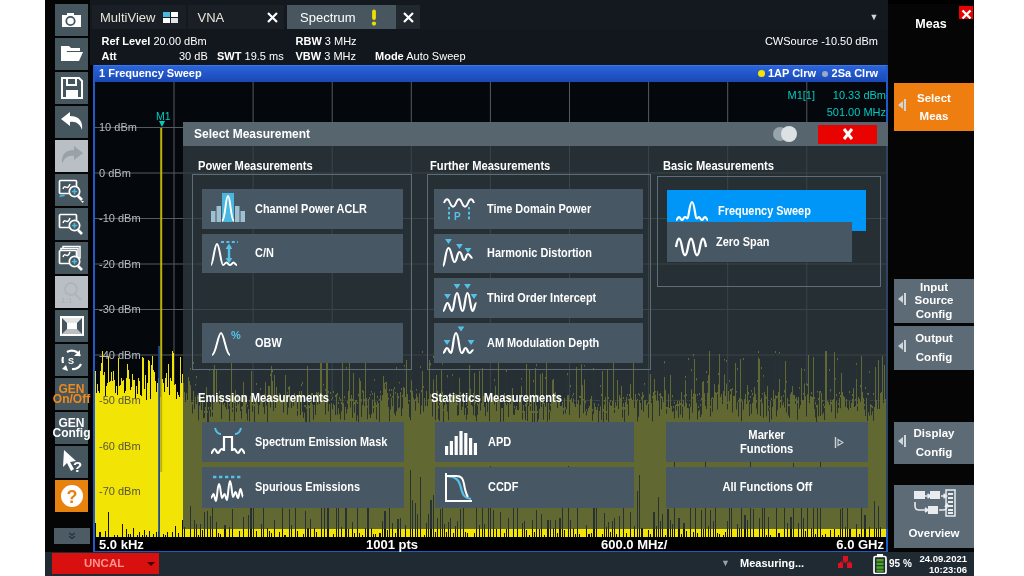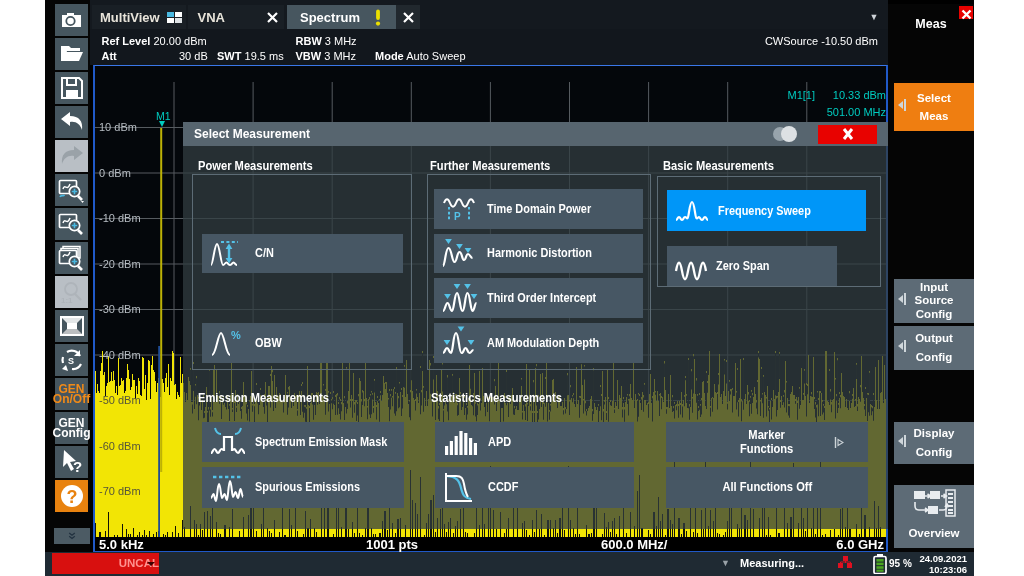--- a/index.html
+++ b/index.html
@@ -9,21 +9,21 @@
 
 #tbar { position:absolute; left:0; top:0; width:45px; height:552px; background:#050505; }
 .tb { position:absolute; width:33px; height:32px; background:#46565f; display:flex; align-items:center; justify-content:center; }
 .tbl { background:#b9bfc5; }
 .tbo { background:#e8820f; }
 .tbtx { font-size:12px; font-weight:bold; color:#fff; text-align:center; line-height:10px; }
 .more { width:36px; height:16px; background:#4c5b64; }
 
 
 #tabs { position:absolute; left:45px; top:0; width:798px; height:29px; background:#14191f; }
-.tab { position:absolute; top:5px; height:24px; background:#191f25; color:#e8e4da; font-weight:bold; font-size:13px; display:flex; align-items:center; }
+.tab { position:absolute; top:5px; height:24px; background:#191f25; color:#e8e4da; font-weight:normal; font-size:13px; display:flex; align-items:center; }
 .tab.active { background:#47565f; color:#fff; }
 .tabx { position:absolute; top:5px; height:24px; display:flex; align-items:center; justify-content:center; }
 
 
 #info { position:absolute; left:45px; top:29px; width:798px; height:36px; background:#12171d; color:#fff; font-size:11px; }
 #info b { font-weight:bold; }
 #info .v { font-weight:normal; }
 .it { position:absolute; white-space:nowrap; }
 
 
@@ -62,21 +62,21 @@
 .sbx { position:absolute; right:1px; top:2px; width:14px; height:13px; background:#e80200; text-align:center; }
 .sb { position:absolute; left:6px; width:80px; background:#5d6b76; color:#fff; font-size:11.5px; font-weight:bold; display:flex; align-items:center; justify-content:center; text-align:center; line-height:13.5px; }
 .sb.orange { background:#ef7e11; left:6px; }
 .sbarr { position:absolute; left:4px; top:50%; margin-top:-6px; width:0; height:0; border-top:4px solid transparent; border-bottom:4px solid transparent; border-right:5px solid #cfd6da; }
 .sbarr:after { content:""; position:absolute; left:6px; top:-6px; width:2px; height:12px; background:#cfd6da; }
 .sb .sbt { width:100%; }
 .sb.ovr { flex-direction:column; justify-content:flex-start; }
 
 
 #status { position:absolute; left:0; top:552px; width:929px; height:24px; background:#1f2a33; color:#fff; font-size:11px; font-weight:bold; }
-#uncal { position:absolute; left:7px; top:1px; width:107px; height:21px; background:#d8100f; color:#ff9390; text-align:right; padding-left:32px; line-height:21px; font-size:11.5px; }
+#uncal { position:absolute; left:7px; top:1px; width:107px; height:21px; background:#d8100f; color:#ff9390; text-align:left; padding-left:32px; line-height:21px; font-size:11.5px; }
 #uncal i { position:absolute; right:4px; top:9px; width:0; height:0; border-left:4px solid transparent; border-right:4px solid transparent; border-top:4px solid #400000; }
 .st { position:absolute; white-space:nowrap; }
 </style></head>
 <body>
 <div id="app">
   <div id="tbar">
       <div class="tb" style="left:10px;top:4px">
         <svg width="25" height="25" viewBox="0 0 25 25">
           <g fill="#fff">
             <path d="M8 5h7v3H8z"></path>
@@ -224,20 +224,25 @@
     <div class="it" style="left:11.5px;top:6px"><b>Ref Level</b> <span class="v">20.00 dBm</span></div>
     <div class="it" style="left:205.5px;top:6px"><b>RBW</b> <span class="v">3 MHz</span></div>
     <div class="it" style="right:10px;top:6px"><span class="v">CWSource -10.50 dBm</span></div>
     <div class="it" style="left:11.5px;top:21px"><b>Att</b></div>
     <div class="it" style="left:89px;top:21px"><span class="v">30 dB</span></div>
     <div class="it" style="left:127px;top:21px"><b>SWT</b> <span class="v">19.5 ms</span></div>
     <div class="it" style="left:205.5px;top:21px"><b>VBW</b> <span class="v">3 MHz</span></div>
     <div class="it" style="left:285px;top:21px"><b>Mode</b> <span class="v">Auto Sweep</span></div>
   </div>
   <div id="win">
+    <div id="wtitle">
+        <span style="position:absolute;left:4px;top:1px">1 Frequency Sweep</span>
+      <span style="position:absolute;right:70px;top:1px"><i style="display:inline-block;width:7px;height:7px;border-radius:50%;background:#f5e400"></i> 1AP Clrw</span>
+      <span style="position:absolute;right:8px;top:1px"><i style="display:inline-block;width:6px;height:6px;border-radius:50%;background:#9aa8c8"></i> 2Sa Clrw</span>
+    </div>
     <div id="chart">
       <svg class="abs" style="left:0;top:0" width="791" height="456" viewBox="0 0 791 456">
 <g stroke="#565b60" stroke-width="1">
             <line x1="79" y1="0" x2="79" y2="456"></line>
             <line x1="158.1" y1="0" x2="158.1" y2="456"></line>
             <line x1="237.2" y1="0" x2="237.2" y2="456"></line>
             <line x1="316.3" y1="0" x2="316.3" y2="456"></line>
             <line x1="395.4" y1="0" x2="395.4" y2="456"></line>
             <line x1="474.5" y1="0" x2="474.5" y2="456"></line>
             <line x1="553.6" y1="0" x2="553.6" y2="456"></line>
@@ -289,20 +294,33 @@
             <path d="M5 2l8 10M13 2L5 12" stroke="#fff" stroke-width="3"></path>
           </svg></div></div>
       <div class="dsec" style="left:15px;top:37px">Power Measurements</div>
       <div class="dsec" style="left:247px;top:37px">Further Measurements</div>
       <div class="dsec" style="left:480px;top:37px">Basic Measurements</div>
       <div class="dsec" style="left:15px;top:269px">Emission Measurements</div>
       <div class="dsec" style="left:248px;top:269px">Statistics Measurements</div>
       <div class="dframe" style="left:9px;top:52px;width:220px;height:196px"></div>
       <div class="dframe" style="left:243.7px;top:52px;width:224px;height:196px"></div>
       <div class="dframe" style="left:474px;top:54px;width:224px;height:110.5px"></div>
+      <div class="db" style="left:19px;top:67px;width:201px;height:39.5px">
+        <svg class="dic" width="38" height="35" viewBox="0 0 38 35">
+          <g fill="#9fc0d0">
+            <rect x="2" y="20" width="4.5" height="11"></rect>
+            <rect x="7.5" y="15" width="4.5" height="16"></rect>
+            <rect x="26" y="15" width="4.5" height="16"></rect>
+            <rect x="31.5" y="20" width="4.5" height="11"></rect>
+          </g>
+          <rect x="13" y="2" width="12" height="29" fill="#49b8e0"></rect>
+          <path d="M13 30c3.5-1 3.5-25 6-25s2.5 24 6 25" fill="none" stroke="#fff" stroke-width="2"></path>
+        </svg>
+        <span>Channel Power ACLR</span>
+      </div>
       <div class="db" style="left:19px;top:111.69999999999999px;width:201px;height:39.5px">
         <svg class="dic" width="38" height="35" viewBox="0 0 38 35">
           <path d="M2 29C4 29 5.5 8 8 8s4 21 6 21c1.5 0 2-2.5 3.5-2.5S19 29 21 29s2-2.5 3.5-2.5S26 29 28 29" fill="none" stroke="#fff" stroke-width="2"></path>
           <path d="M12 6h17" stroke="#54c2e8" stroke-width="2" stroke-dasharray="3 2.4"></path>
           <path d="M20 12v11" stroke="#54c2e8" stroke-width="2.4"></path>
           <path d="M20 7.5l-3.4 5.5h6.8z" fill="#54c2e8"></path>
           <path d="M20 27.5l-3.4-5.5h6.8z" fill="#54c2e8"></path>
         </svg>
         <span>C/N</span>
       </div>
@@ -348,21 +366,21 @@
           <path d="M26.6 15h6.8l-3.4 5z" fill="#54c2e8"></path>
         </svg>
         <span>AM Modulation Depth</span>
       </div>
       <div class="db sel" style="left:484px;top:68px;width:199px;height:41px">
         <svg class="dic" width="36" height="32" viewBox="0 0 36 32">
           <path d="M2 25c1.5 0 1.5-3 3-3s1.5 3 3 3 1.5-3 3-3 1.6 2 2.6 1C15 22 15.5 7 18 7s3 15 4.4 16c1 1 1.6-1 2.6-1s1.5 3 3 3 1.5-3 3-3 1.5 3 3 3" fill="none" stroke="#fff" stroke-width="2.2"></path>
         </svg>
         <span>Frequency Sweep</span>
       </div>
-      <div class="db" style="left:484px;top:124px;width:170px;height:40px">
+      <div class="db" style="left:484px;top:100px;width:185px;height:40px">
         <svg class="dic" width="34" height="32" viewBox="0 0 34 32">
           <path d="M2 21c2-11 4-11 6 0s4 11 6 0 4-11 6 0 4 11 6 0 4-11 6 0" fill="none" stroke="#fff" stroke-width="2.3"></path>
         </svg>
         <span>Zero Span</span>
       </div>
       <div class="db" style="left:19px;top:299.5px;width:202px;height:40.5px">
         <svg class="dic" width="38" height="35" viewBox="0 0 38 35">
           <path d="M2 29c1.6 0 2-4 3.5-4s2 4 3.5 4 2-4 3.5-4 1.5 1 2.5 1V13h8v13c1 0 1.5-1 2.5-1s2 4 3.5 4 2-4 3.5-4 1.9 4 3.5 4" fill="none" stroke="#fff" stroke-width="2.2"></path>
           <path d="M6 4c1 4 3 6 6 6M32 4c-1 4-3 6-6 6" fill="none" stroke="#54c2e8" stroke-width="2"></path>
         </svg>

